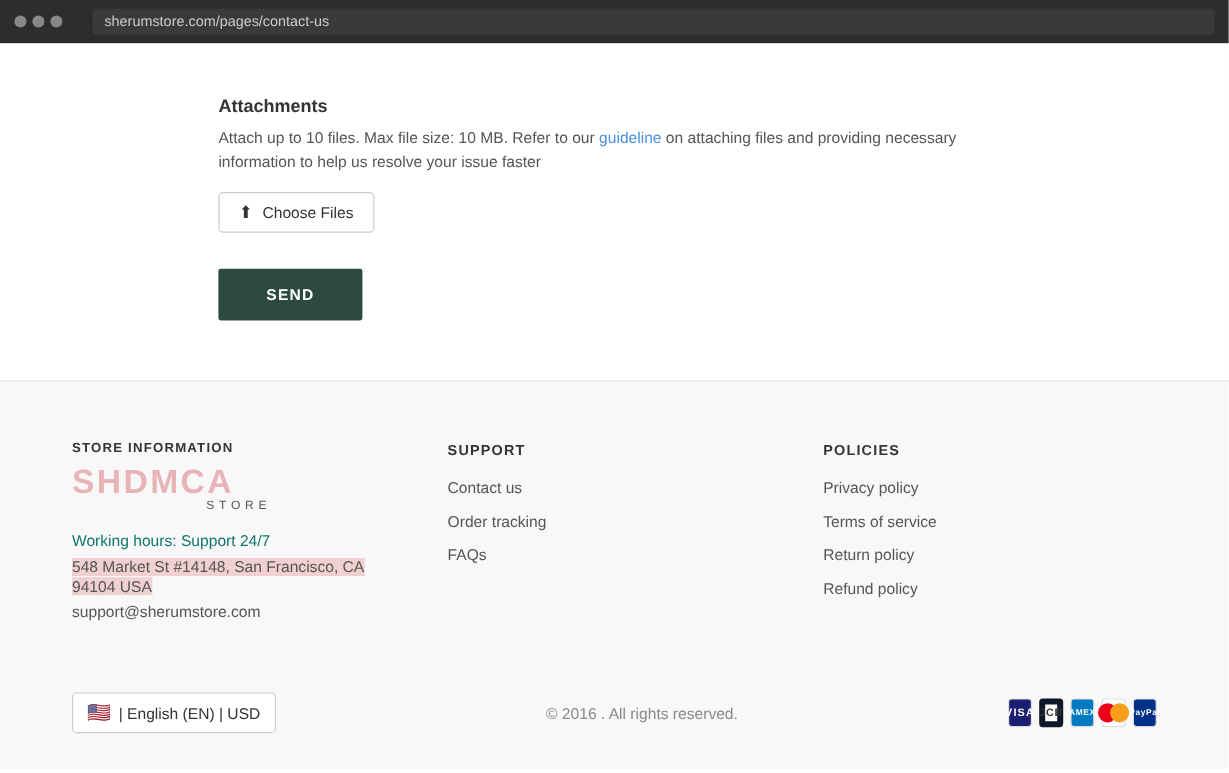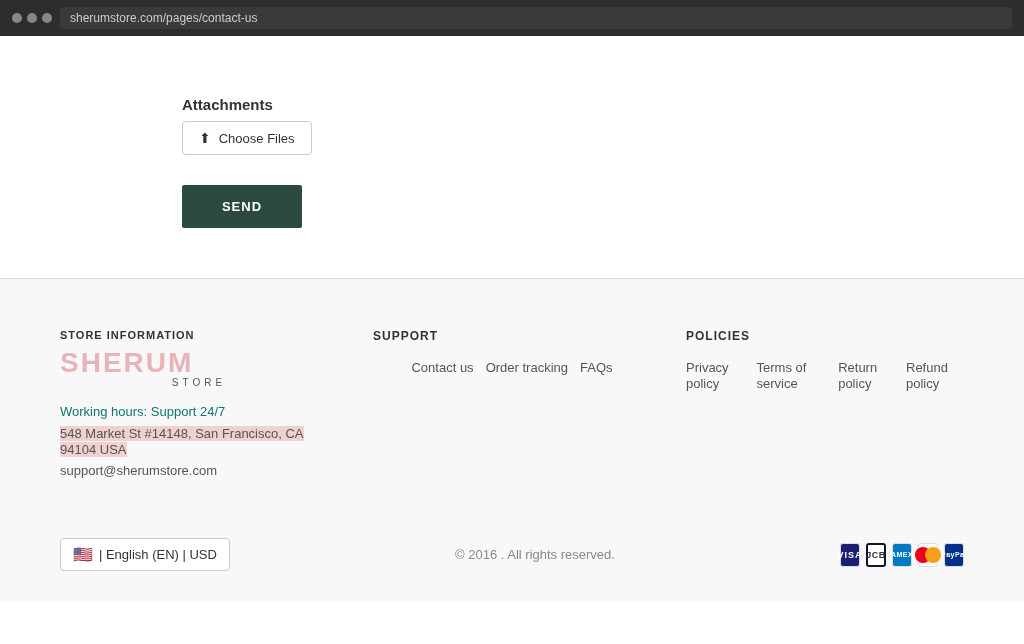--- a/index.html
+++ b/index.html
@@ -5,21 +5,21 @@
     * { margin: 0; padding: 0; box-sizing: border-box; }
     body { font-family: -apple-system, BlinkMacSystemFont, 'Segoe UI', sans-serif; background: #fff; color: #333; font-size: 14px; }
 
     
     .browser-bar {
       background: #2d2d2d;
       height: 36px;
       display: flex;
       align-items: center;
       padding: 0 12px;
-      gap: 8px;
+      gap: 25px;
     }
     .browser-dots {
       display: flex;
       gap: 5px;
     }
     .browser-dot {
       width: 10px;
       height: 10px;
       border-radius: 50%;
       background: #888;
@@ -28,21 +28,21 @@
       background: #3a3a3a;
       border-radius: 4px;
       padding: 4px 10px;
       color: #ccc;
       font-size: 12px;
       flex: 1;
     }
 
     
     .main-content {
-      padding: 60px 20px 40px;
+      padding: 44px 20px 40px;
       max-width: 700px;
       margin: 0 auto;
     }
 
     .attachments-section {
       margin-bottom: 30px;
     }
 
     .attachments-title {
       font-size: 15px;
@@ -171,21 +171,21 @@
       font-size: 12px;
       font-weight: 700;
       letter-spacing: 1px;
       color: #333;
       margin-bottom: 16px;
     }
 
     .footer-links {
       list-style: none;
       display: flex;
-      flex-direction: row;
+      flex-direction: column;
       gap: 12px;
       justify-content: center;
     }
 
     .footer-links li a {
       font-size: 13px;
       color: #555;
       text-decoration: none;
     }
 
@@ -232,21 +232,21 @@
       display: flex;
       align-items: center;
       justify-content: center;
       font-size: 8px;
       font-weight: 700;
       letter-spacing: 0.5px;
       border: 1px solid #ddd;
     }
 
     .visa-card { background: #1a1f71; color: #fff; font-size: 9px; letter-spacing: 1px; }
-    .jcb-card { background: #fff; color: #333; border: 2px solid #0f172a; font-size: 9px; }
+    .jcb-card { background: #fff; color: #333; border: 5px solid #0f172a; font-size: 9px; }
     .amex-card { background: #007bc1; color: #fff; font-size: 7px; }
     .mc-card { background: #fff; display: flex; align-items: center; justify-content: center; }
     .paypal-card { background: #003087; color: #fff; font-size: 7px; font-weight: 900; }
 
     .mc-circles {
       display: flex;
     }
     .mc-circle-red {
       width: 16px;
       height: 16px;
@@ -274,40 +274,45 @@
     <div class="browser-dot"></div>
     <div class="browser-dot"></div>
   </div>
   <div class="url-bar">sherumstore.com/pages/contact-us</div>
 </div>
 
 <div class="main-content">
 
   <div class="attachments-section">
     <div class="attachments-title">Attachments</div>
+    <p class="attachments-desc">
+      <span>Attach up to 10 files. Max file size: 10 MB. Refer to our</span>
+      <a href="#">guideline</a>
+      <span>on attaching files and providing necessary information to help us resolve your issue faster</span>
+    </p>
 
     <button class="choose-files-btn">
       <span class="upload-icon">⬆</span>
       <span>Choose Files</span>
     </button>
   </div>
 
   <button class="send-btn">SEND</button>
 </div>
 
 <hr class="divider">
 
 <footer class="footer">
   <div class="footer-grid">
 
     <div class="footer-brand">
       <div class="store-info-label">STORE INFORMATION</div>
       <div class="logo-container">
         <div class="logo-sherum">
-          <span>S</span><span style="color:#e8b4b8">H</span><span>ERUM</span>
+          <span>S</span><span style="color:#e8b4b8">H</span><span>DMCA</span>
         </div>
         <span class="logo-store">STORE</span>
       </div>
       <div class="working-hours">Working hours: Support 24/7</div>
       <div class="address-block">
         <span class="address">548 Market St #14148, San Francisco, CA 94104 USA</span>
       </div>
       <div class="email">support@sherumstore.com</div>
     </div>
 

